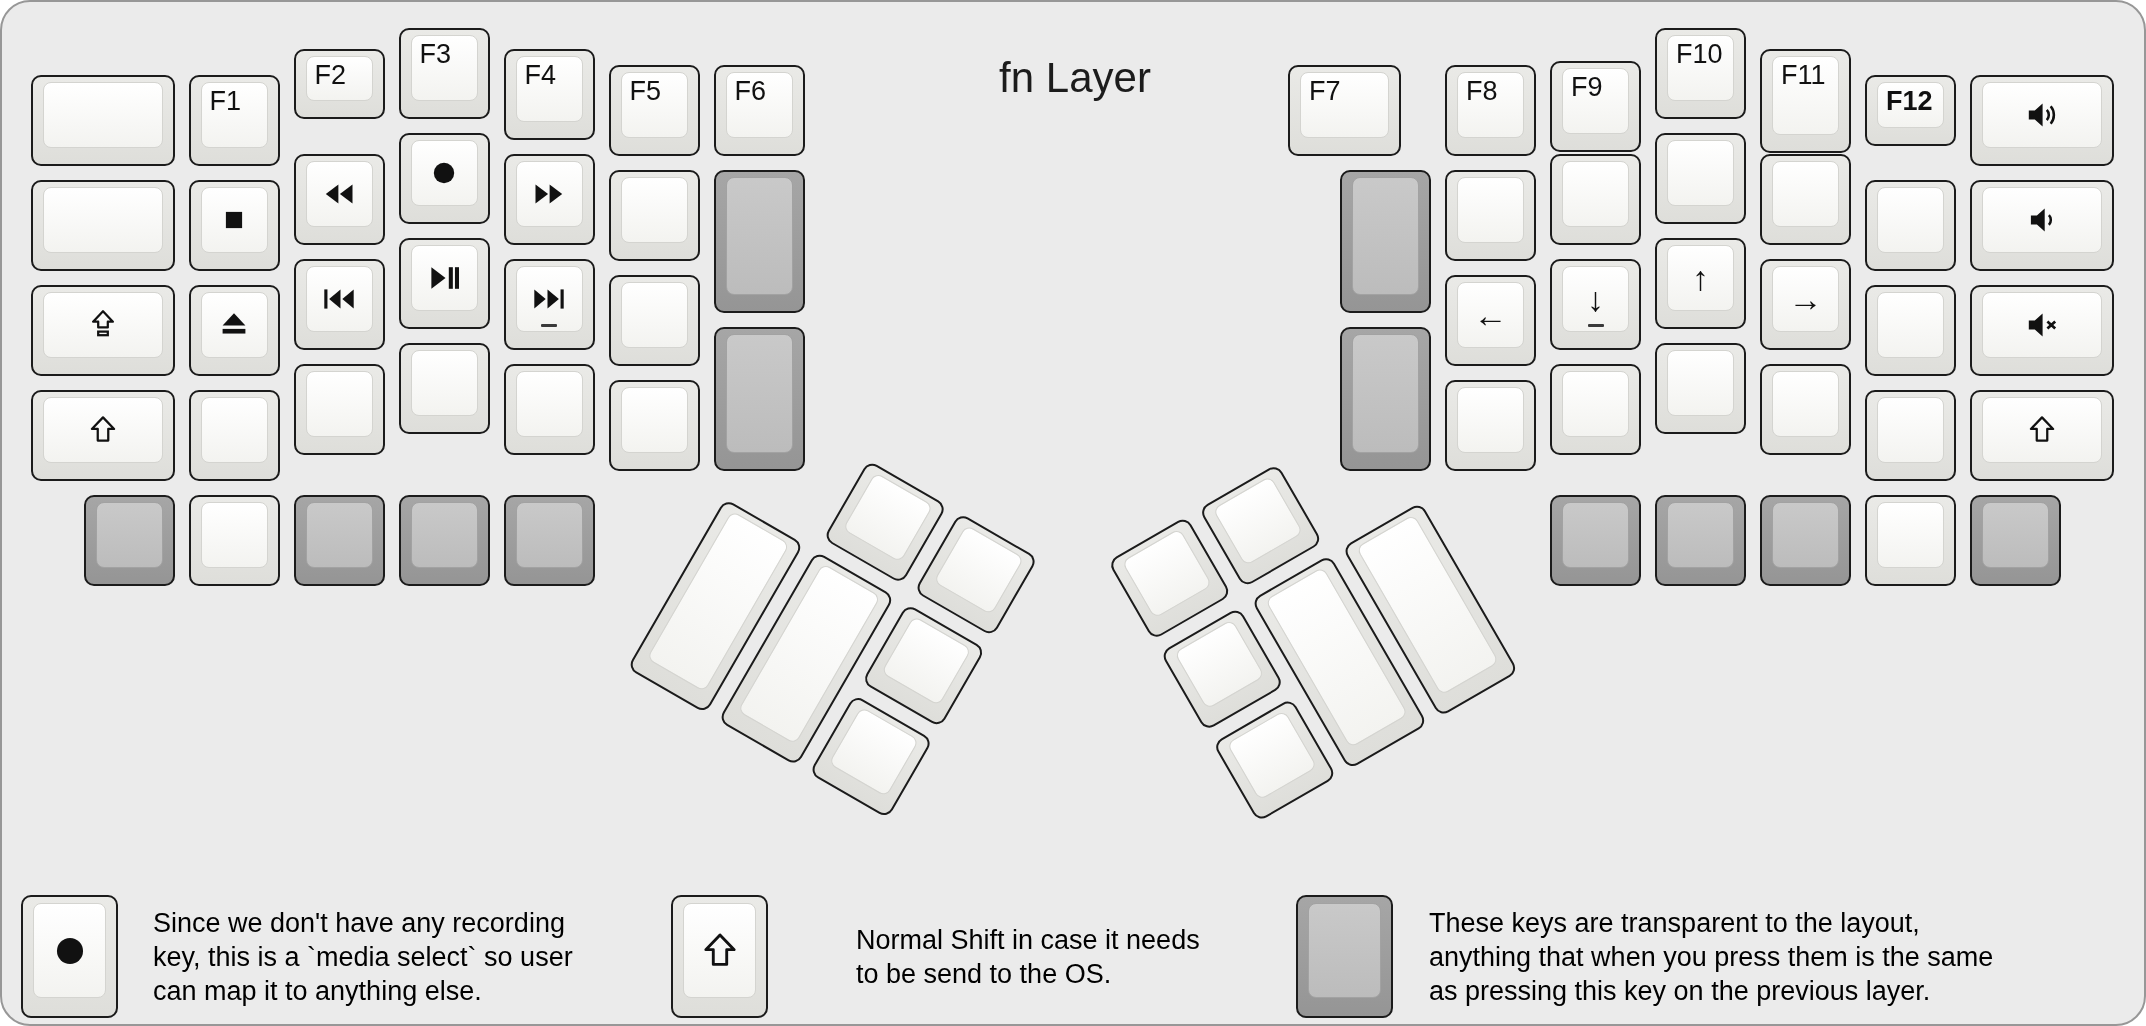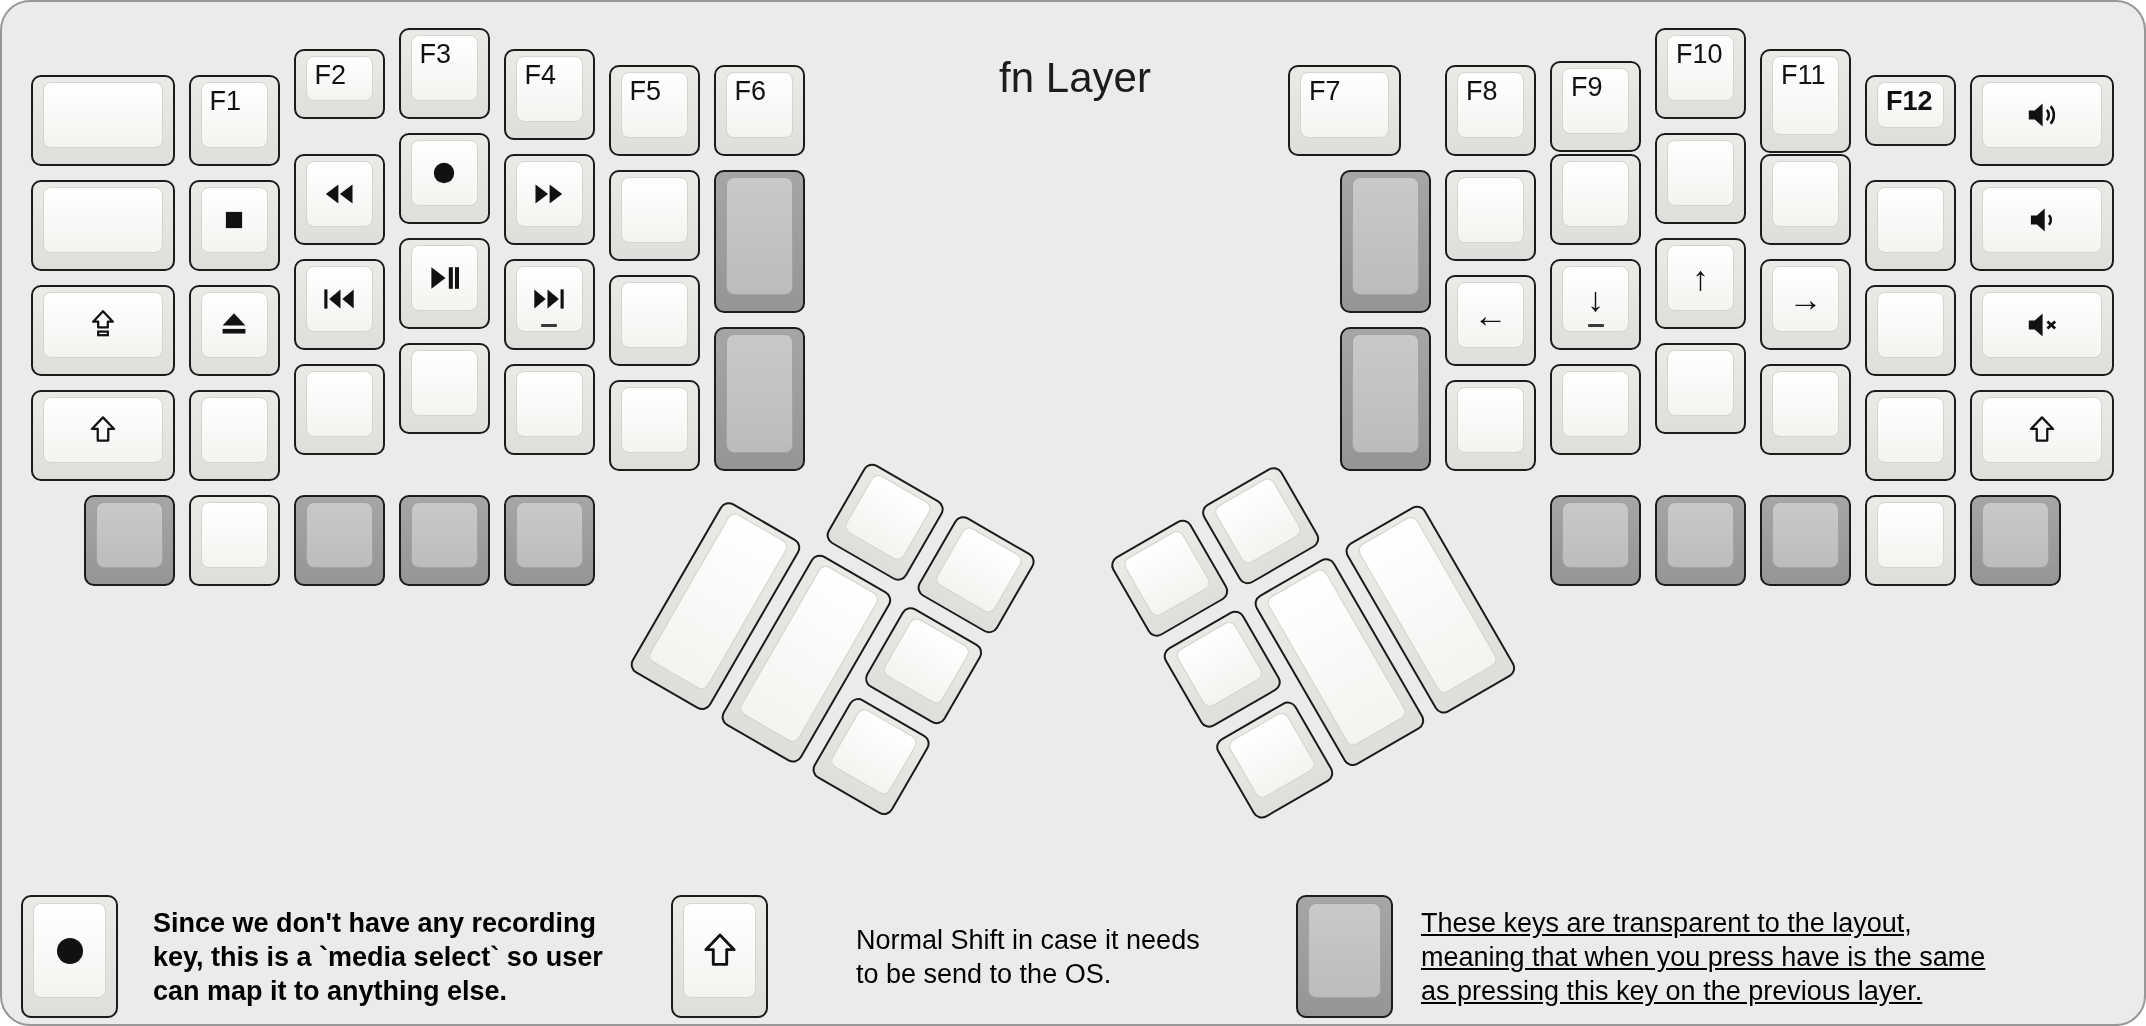--- a/index.html
+++ b/index.html
@@ -429,21 +429,21 @@
         <div class="keytop"></div>
       </div>
       <div class="key key-white" style="left: 217px; top: 112px; width: 91px; height: 196px;">
         <div class="keytop"></div>
       </div>
       <div class="key key-white" style="left: 7px; top: 217px; width: 91px; height: 91px;">
         <div class="keytop"></div>
       </div>
     </div>
 
-  <div class="legend-item" style="left:19px; top:893px;font-weight:bold;">
+  <div class="legend-item" style="left:19px; top:893px;">
     <div class="key key-white legend-key">
       <div class="keytop">
         <span class="kicon">
             <svg viewBox="0 0 24 24" xmlns="http://www.w3.org/2000/svg">
               <circle cx="12" cy="12" r="6.8" fill="#111"></circle>
             </svg>
           </span>
       </div>
     </div>
     <div class="legend-text" style="margin-left:35px;">
@@ -466,20 +466,20 @@
     <div class="legend-text" style="margin-left:88px;">
       <div>Normal Shift in case it needs</div>
       <div>to be send to the OS.</div>
     </div>
   </div>
 
   <div class="legend-item" style="left:1294px; top:893px;">
     <div class="key key-gray legend-key">
       <div class="keytop"></div>
     </div>
-    <div class="legend-text" style="margin-left:28px;text-decoration:underline;">
+    <div class="legend-text" style="margin-left:36px;">
       <div>These keys are transparent to the layout,</div>
-      <div>meaning that when you press have is the same</div>
+      <div>anything that when you press them is the same</div>
       <div>as pressing this key on the previous layer.</div>
     </div>
   </div>
 
 </div>
 
 </body></html>

